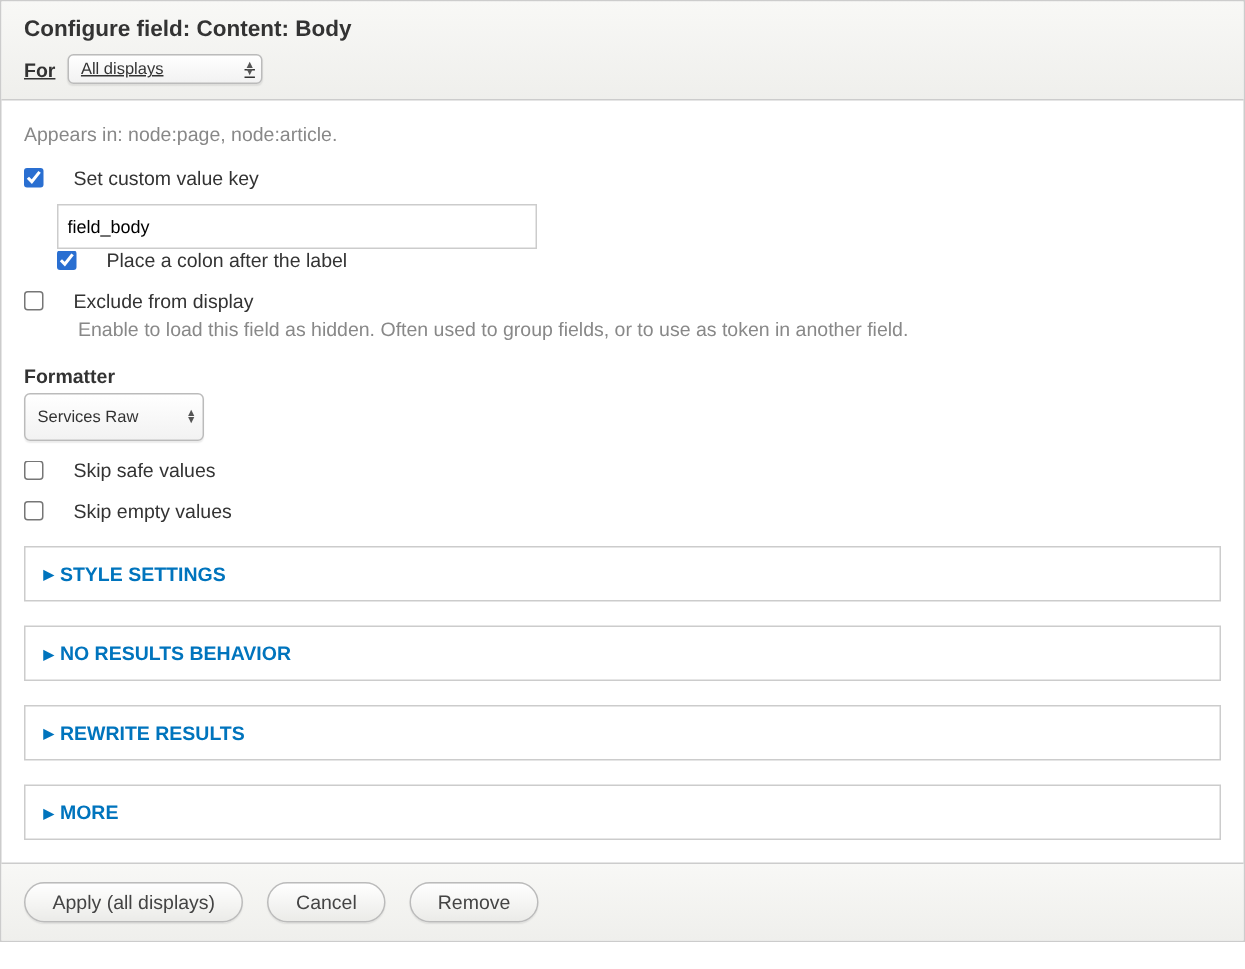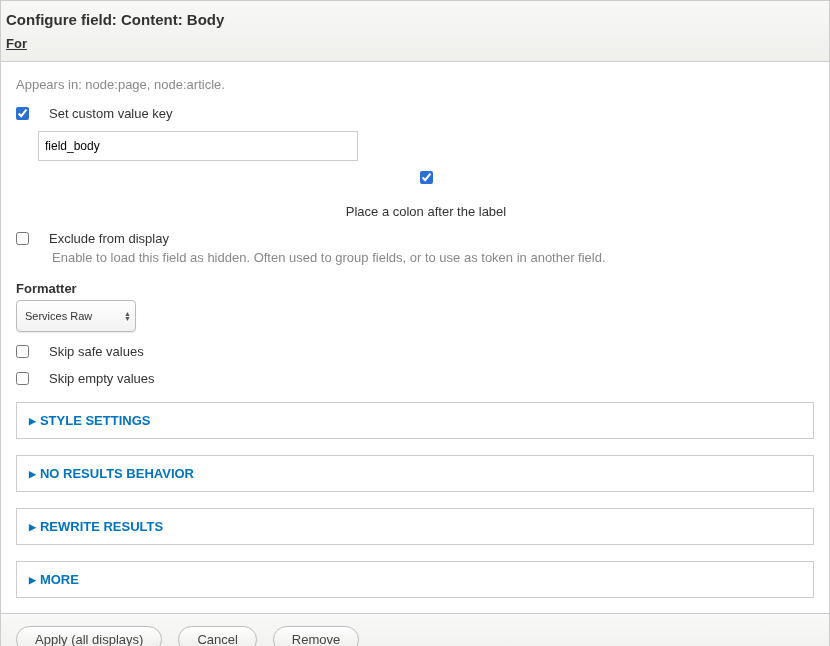--- a/index.html
+++ b/index.html
@@ -15,21 +15,21 @@
       width: 830px;
     }
     .dialog {
       border: 1px solid #ccc;
       background: #fff;
     }
     .header {
       background: #f5f5f2;
       background: linear-gradient(#f8f8f6, #efefec);
       border-bottom: 1px solid #ccc;
-      padding: 10px 5px;
+      padding: 10px 15px;
     }
     .header h2 {
       font-size: 15px;
       font-weight: bold;
       color: #333;
       margin-bottom: 8px;
     }
     .for-row {
       display: flex;
       align-items: center;
@@ -172,34 +172,41 @@
     }
   </style>
 </head>
 <body>
 
 <div class="dialog">
   <div class="header">
     <h2>Configure field: Content: Body</h2>
     <div class="for-row">
       <label>For</label>
+      <div class="for-select">
+        <span>All displays</span>
+        <span class="arrows">
+          <span>▲</span>
+            <span>▼</span>
+        </span>
+      </div>
     </div>
   </div>
 
   <div class="content">
     <div class="appears-in">Appears in: node:page, node:article.</div>
 
     <div class="form-item">
       <div class="checkbox-row">
         <input type="checkbox" checked="" style="">
         <label>Set custom value key</label>
       </div>
       <div class="indented">
         <input type="text" class="text-input" value="field_body" style="">
-        <div class="checkbox-row" style="margin-top:10px;flex-direction:column;">
+        <div class="checkbox-row" style="">
           <input type="checkbox" checked="" style="">
           <label>Place a colon after the label</label>
         </div>
       </div>
     </div>
 
     <div class="form-item">
       <div class="checkbox-row">
         <input type="checkbox" style="">
         <label>Exclude from display</label>

